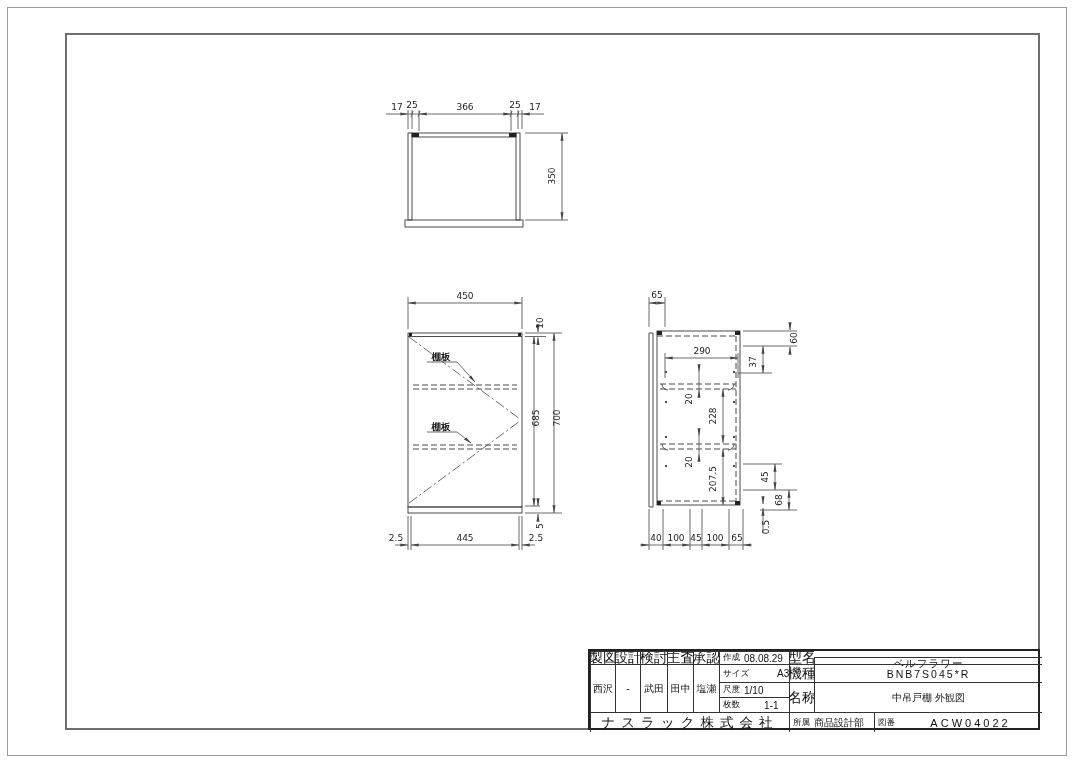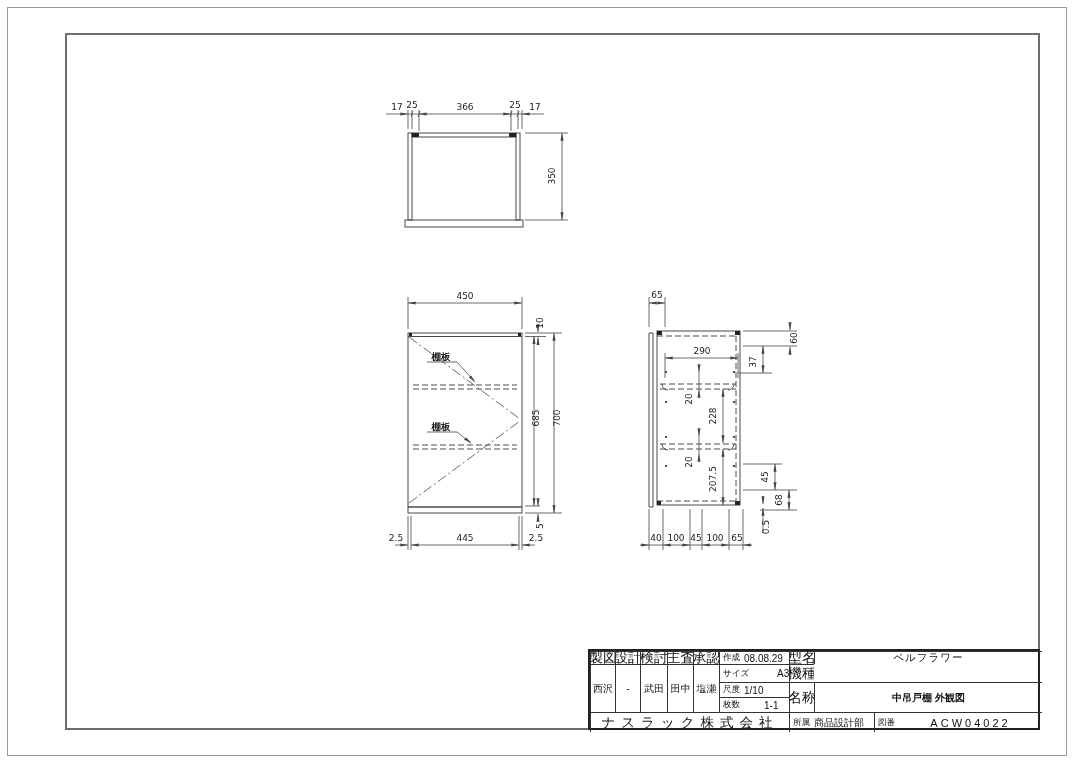--- a/index.html
+++ b/index.html
@@ -17,21 +17,21 @@
   
   .tblock{position:absolute;left:588px;top:649px;width:452px;height:81px;border:2px solid #222;box-sizing:border-box;background:#fff;}
   .tb-cell{position:absolute;border-left:1px solid #333;border-top:1px solid #333;box-sizing:border-box;
            display:flex;align-items:center;justify-content:center;color:#111;overflow:hidden;white-space:nowrap;}
   .tb-head{font-size:14px;}
   .tb-name{font-size:10px;}
   .tb-lv{justify-content:flex-start;padding-left:3px;gap:4px;}
   .tb-label{font-size:8.5px;}
   .tb-val{font-size:10px;}
   .tb-big{font-size:13.5px;letter-spacing:6px;}
-  .tb-model{font-size:10.5px;letter-spacing:1px;}
+  .tb-model{font-size:10.5px;letter-spacing:1px;margin-top:6px;}
   .tb-kishu{font-size:10.5px;letter-spacing:2px;}
   .tb-dwg{font-size:11px;letter-spacing:3px;}
 </style>
 </head>
 <body>
 
 <div class="page-outer"></div>
 <div class="frame"></div>
 
 <svg class="drawing" viewBox="0 0 1080 764">
@@ -257,21 +257,22 @@
   <div class="tb-cell tb-lv" style="left:129px;top:46px;width:70px;height:15px">
     <span class="tb-label">枚数</span>
     <span class="tb-val" style="margin-left:20px">1-1</span>
   </div>
 
   <div class="tb-cell tb-head" style="left:199px;top:0;width:25px;height:13px">型名</div>
   <div class="tb-cell tb-head" style="left:199px;top:13px;width:25px;height:18px">機種</div>
   <div class="tb-cell tb-head" style="left:199px;top:31px;width:25px;height:30px">名称</div>
 
   <div class="tb-cell tb-model" style="left:224px;top:0;width:228px;height:13px">ベルフラワー</div>
-  <div class="tb-cell tb-val" style="left:224px;top:31px;width:228px;height:30px;font-weight:bold">中吊戸棚 外観図</div>
+  <div class="tb-cell tb-kishu" style="left:224px;top:13px;width:228px;height:18px">BNB7S045*R</div>
+  <div class="tb-cell tb-val" style="left:224px;top:31px;width:228px;height:30px;font-weight:normal">中吊戸棚 外観図</div>
 
   <div class="tb-cell tb-big" style="left:0;top:61px;width:199px;height:20px">ナスラック株式会社</div>
   <div class="tb-cell tb-lv" style="left:199px;top:61px;width:85px;height:20px">
     <span class="tb-label">所属</span>
     <span class="tb-val">商品設計部</span>
   </div>
   <div class="tb-cell tb-lv" style="left:284px;top:61px;width:168px;height:20px">
     <span class="tb-label">図番</span>
     <span class="tb-dwg" style="flex:1;text-align:center">ACW04022</span>
   </div>

